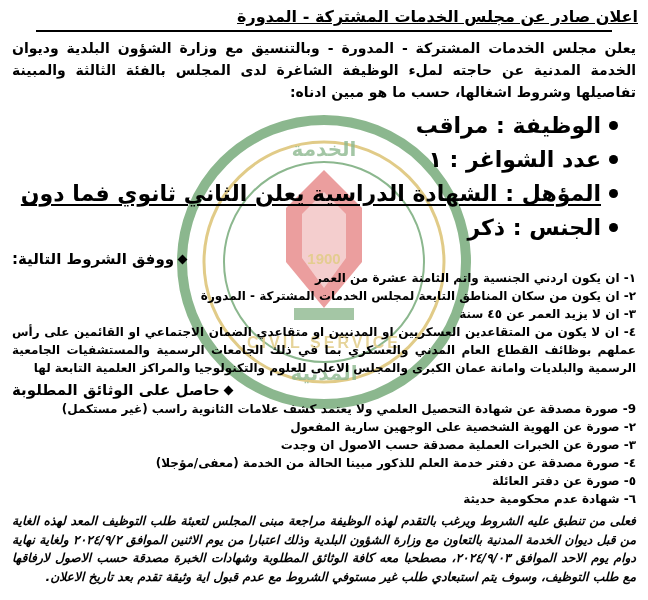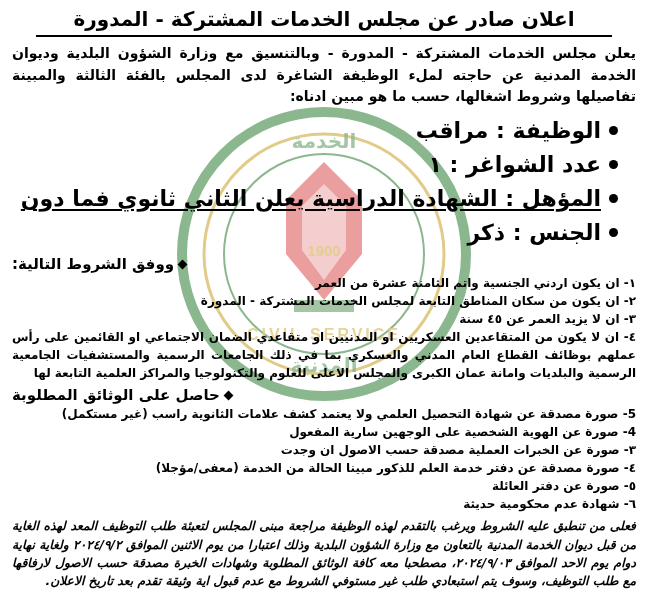--- a/index.html
+++ b/index.html
@@ -21,41 +21,42 @@
     position: relative;
     width: 648px;
     height: 600px;
     box-sizing: border-box;
     padding: 6px 10px 4px 10px;
   }
 
   
   .watermark {
     position: absolute;
-    top: 104px;
+    top: 112px;
     left: 0;
     right: 0;
     margin: auto;
     width: 300px;
     height: 300px;
     z-index: 0;
     opacity: 0.55;
     pointer-events: none;
   }
 
   
   .doc-title {
     position: relative;
     z-index: 2;
-    text-align: center;
-    font-size: 20px;
+    text-align: right;
+    font-size: 16px;
     font-weight: bold;
     letter-spacing: 0px;
     margin: 2px 0 4px 0;
     line-height: 1.15;
+    text-decoration: underline;
   }
   .title-rule {
     position: relative;
     z-index: 2;
     border: 0;
     border-top: 2px solid #000;
     margin: 2px 26px 6px 26px;
   }
 
   
@@ -204,22 +205,22 @@
     <li>١- ان يكون اردني الجنسية واتم الثامنة عشرة من العمر</li>
     <li>٢- ان يكون من سكان المناطق التابعة لمجلس الخدمات المشتركة - المدورة</li>
     <li>٣- ان لا يزيد العمر عن ٤٥ سنة</li>
     <li>٤- ان لا يكون من المتقاعدين العسكريين او المدنيين او متقاعدي الضمان الاجتماعي او القائمين على رأس عملهم بوظائف القطاع العام المدني والعسكري بما في ذلك الجامعات الرسمية والمستشفيات الجامعية الرسمية والبلديات وامانة عمان الكبرى والمجلس الاعلى للعلوم والتكنولوجيا والمراكز العلمية التابعة لها</li>
   </ol>
 
   <div class="section-head">
     <span class="diamond"></span><span>حاصل على الوثائق المطلوبة</span>
   </div>
   <ol class="clauses docs-list">
-    <li>5- صورة مصدقة عن شهادة التحصيل العلمي ولا يعتمد كشف علامات الثانوية راسب (غير مستكمل)</li>
-    <li>4- صورة عن الهوية الشخصية على الوجهين سارية المفعول</li>
+    <li>9- صورة مصدقة عن شهادة التحصيل العلمي ولا يعتمد كشف علامات الثانوية راسب (غير مستكمل)</li>
+    <li>٢- صورة عن الهوية الشخصية على الوجهين سارية المفعول</li>
     <li>٣- صورة عن الخبرات العملية مصدقة حسب الاصول ان وجدت</li>
     <li>٤- صورة مصدقة عن دفتر خدمة العلم للذكور مبينا الحالة من الخدمة (معفى/مؤجلا)</li>
     <li>٥- صورة عن دفتر العائلة</li>
     <li>٦- شهادة عدم محكومية حديثة</li>
   </ol>
 
   <p class="closing">فعلى من تنطبق عليه الشروط ويرغب بالتقدم لهذه الوظيفة مراجعة مبنى المجلس لتعبئة طلب التوظيف المعد لهذه الغاية من قبل ديوان الخدمة المدنية بالتعاون مع وزارة الشؤون البلدية وذلك اعتبارا من يوم الاثنين الموافق ٢٠٢٤/٩/٢ ولغاية نهاية دوام يوم الاحد الموافق ٢٠٢٤/٩/٠٣، مصطحبا معه كافة الوثائق المطلوبة وشهادات الخبرة مصدقة حسب الاصول لارفاقها مع طلب التوظيف، وسوف يتم استبعادي طلب غير مستوفي الشروط مع عدم قبول اية وثيقة تقدم بعد تاريخ الاعلان.</p>
 
 </div>
 

